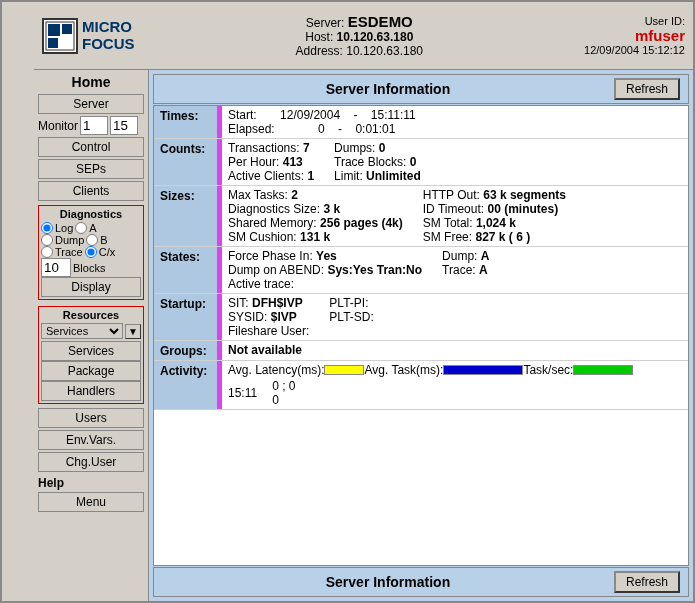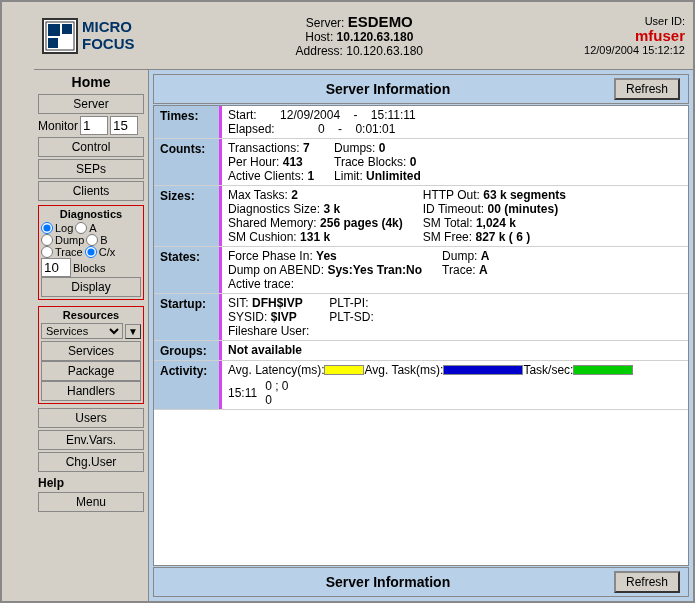--- a/index.html
+++ b/index.html
@@ -36,31 +36,31 @@
     .services-select { flex: 1; font-size: 11px; border: 1px solid #888; background: #d4d0c8; }
     
     
     .main-content { flex: 1; background: #b8d0e8; padding: 4px; display: flex; flex-direction: column; gap: 0; }
     
     .refresh-btn { padding: 2px 10px; background: #d4d0c8; border: 2px outset #888; cursor: pointer; font-size: 12px; }
     
     .info-panel { border: 1px solid #888; background: white; flex: 1; overflow: hidden; }
     
     .panel-row { display: flex; border-bottom: 1px solid #d0d0d0; min-height: 18px; }
-    .panel-row-label { background: #adc8e0; border-right: 3px solid #d946ef; padding: 2px 6px; text-align: right; font-weight: bold; font-size: 12px; white-space: nowrap; width: 68px; min-width: 68px; display: flex; align-items: flex-start; padding-top: 3px; }
+    .panel-row-label { background: #adc8e0; border-right: 5px solid #d946ef; padding: 2px 6px; text-align: right; font-weight: bold; font-size: 12px; white-space: nowrap; width: 68px; min-width: 68px; display: flex; align-items: flex-start; padding-top: 3px; }
     .panel-row-content { flex: 1; padding: 2px 6px; background: white; font-size: 12px; }
     
     .two-col { display: flex; gap: 20px; }
     .bar-yellow { width: 40px; height: 10px; background: #ffff00; border: 1px solid #888; }
     .bar-blue { width: 80px; height: 10px; background: #0000cc; border: 1px solid #888; }
     .bar-green { width: 60px; height: 10px; background: #00cc00; border: 1px solid #888; }
     
     .activity-row-content { display: flex; flex-direction: column; }
     .activity-labels-row { display: flex; gap: 0; align-items: center; }
-    .activity-bars-time { display: flex; gap: 8px; align-items: center; margin-top: 2px; }
+    .activity-bars-time { display: flex; gap: 15px; align-items: center; margin-top: 2px; }
   </style>
 </head>
 <body>
 
 <div class="main-container">
 
   <div class="header">
     <div class="logo">
       <div class="logo-box">
         <svg width="32" height="32" viewBox="0 0 32 32">

